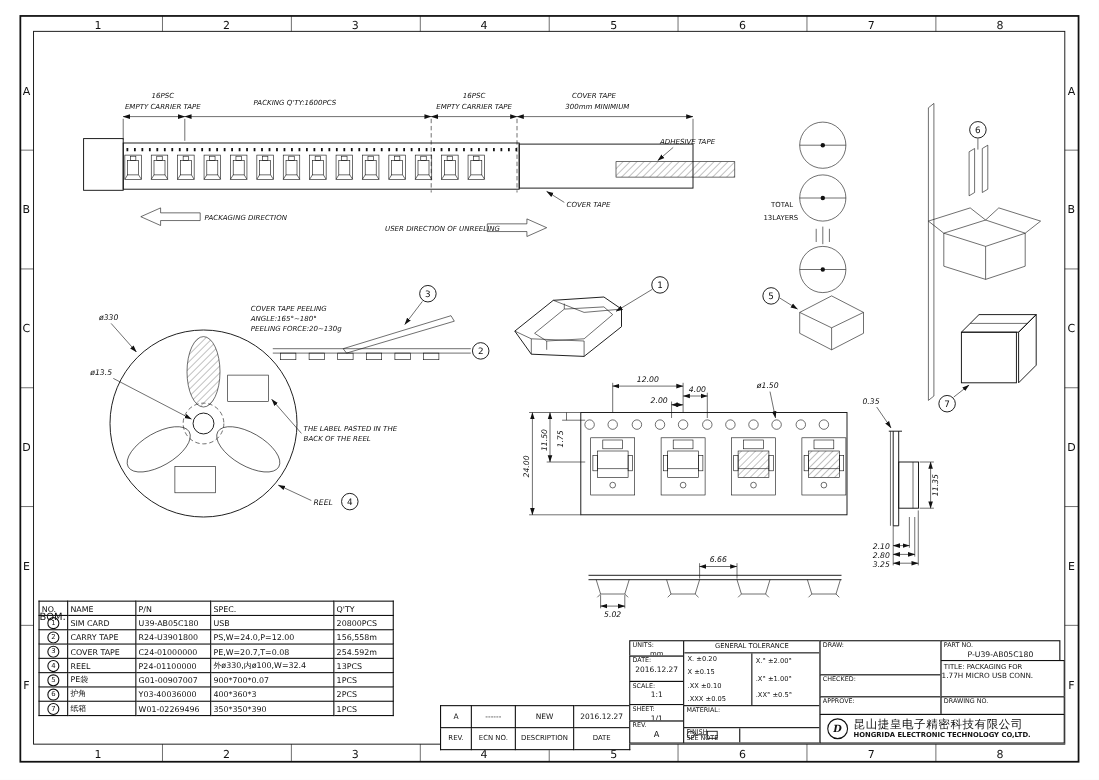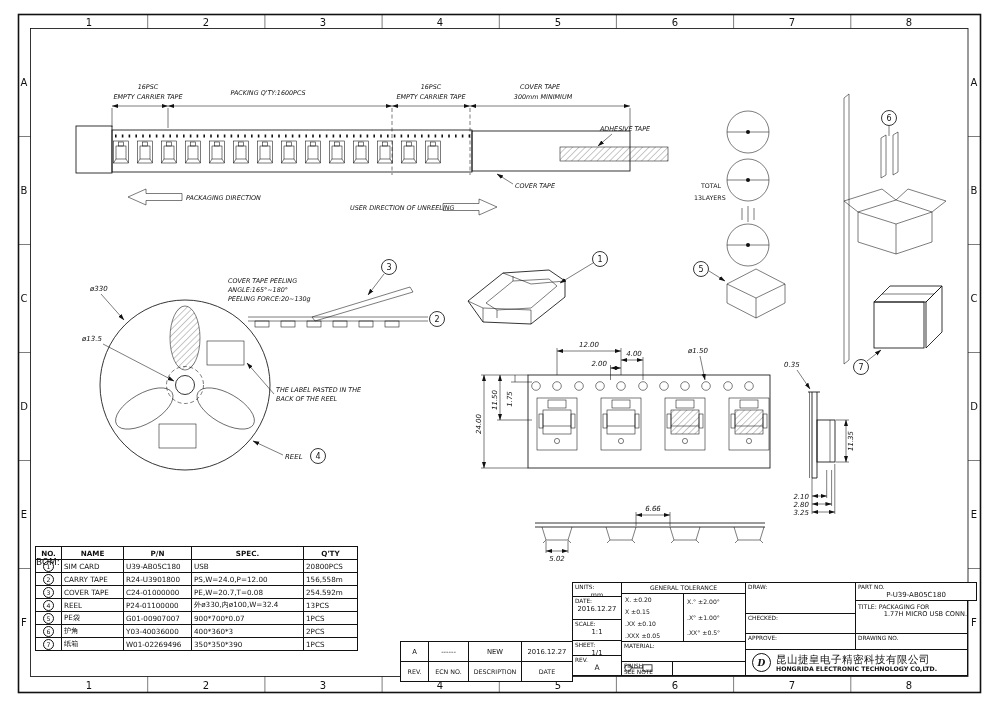--- a/index.html
+++ b/index.html
@@ -17,21 +17,21 @@
   .t{stroke:#111;stroke-width:.55;fill:none;}
   .dm{stroke:#111;stroke-width:.55;fill:none;}
   .dsh{stroke-dasharray:4 2.5;}
   .holes{stroke:#111;stroke-width:3;stroke-dasharray:1.6 5.2;fill:none;}
   .coc{stroke:#111;stroke-width:.85;fill:#fff;}
   
   .bom-title{position:absolute;left:36px;top:531px;font-size:9px;margin-top:26px;}
   table.bom{position:absolute;left:35px;top:546px;border-collapse:collapse;table-layout:fixed;
             font-size:7.2px;color:#111;}
   table.bom td{border:0.9px solid #111;height:12px;padding:0 2px;white-space:nowrap;overflow:hidden;}
-  table.bom tr.hd td{text-align:center;font-weight:bold;}
+  table.bom tr.hd td{}
   .cnum{display:inline-block;width:9px;height:9px;border:0.8px solid #111;border-radius:50%;
         font-size:6.2px;line-height:9px;text-align:center;vertical-align:middle;}
   
   .abs{position:absolute;box-sizing:border-box;border:0.9px solid #111;background:#fff;overflow:hidden;}
   .lbl{display:block;font-size:5.8px;line-height:6.5px;padding:1px 0 0 2px;white-space:nowrap;}
   .ctr{display:block;text-align:center;font-size:6.8px;line-height:8px;white-space:nowrap;}
   table.rev{position:absolute;border-collapse:collapse;table-layout:fixed;font-size:6.8px;
             text-align:center;background:#fff;}
   table.rev td{border:0.9px solid #111;height:17px;white-space:nowrap;overflow:hidden;}
   table.rev tr.hd td{font-size:6.3px;}
@@ -531,30 +531,30 @@
 <div class="abs" style="left:745px;top:582px;width:111px;height:32px">
   <span class="lbl">DRAW:</span>
 </div>
 <div class="abs" style="left:745px;top:613px;width:111px;height:21px">
   <span class="lbl">CHECKED:</span>
 </div>
 <div class="abs" style="left:745px;top:633px;width:111px;height:17px">
   <span class="lbl">APPROVE:</span>
 </div>
 
-<div class="abs" style="left:855px;top:582px;width:122px;height:19px">
+<div class="abs" style="left:855px;top:582px;width:109px;height:19px">
   <span class="lbl">PART NO.</span>
   <span class="ctr" style="font-size:7px">P-U39-AB05C180</span>
 </div>
 <div class="abs" style="left:855px;top:600px;width:113px;height:34px">
   <div style="font-size:6.2px;padding:2px 0 0 2px;white-space:nowrap">
     <span>TITLE:</span>
     <span>PACKAGING FOR</span>
   </div>
-  <div style="font-size:6.6px;text-align:right;white-space:nowrap">1.77H MICRO USB CONN.</div>
+  <div style="font-size:6.6px;text-align:left;white-space:nowrap">1.77H MICRO USB CONN.</div>
 </div>
 <div class="abs" style="left:855px;top:633px;width:113px;height:17px">
   <span class="lbl">DRAWING NO.</span>
 </div>
 
 <div class="abs company" style="left:745px;top:649px;width:223px;height:27px">
   <span class="logo">
         <span>D</span>
       </span>
   <span>

